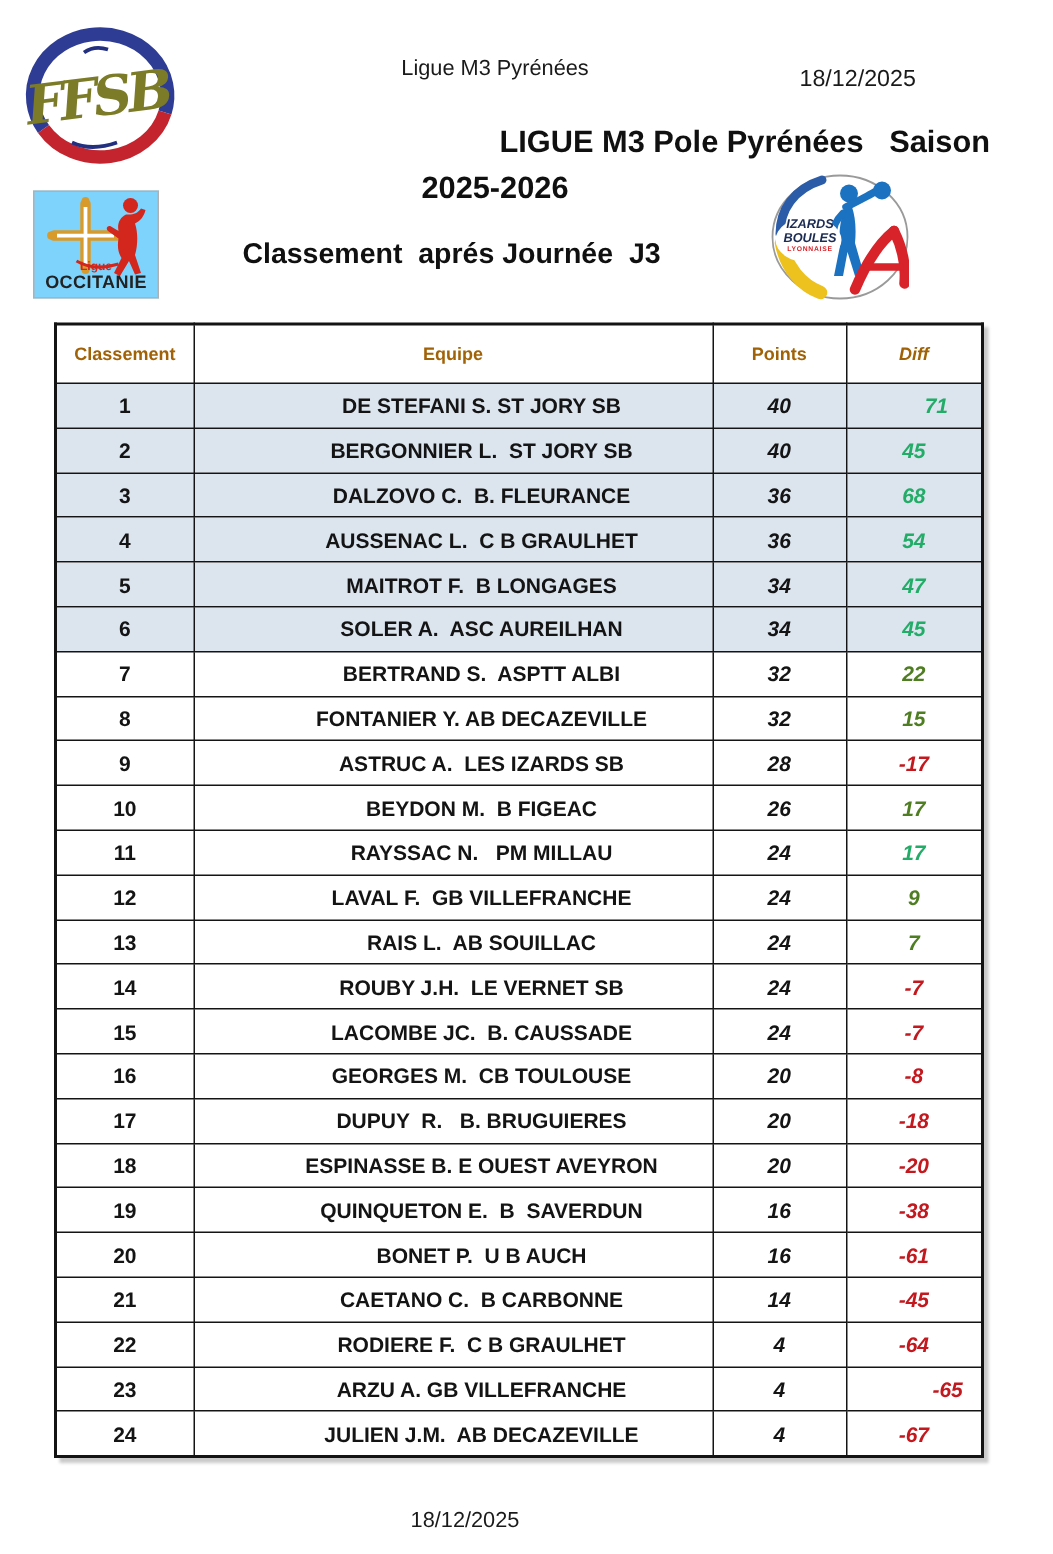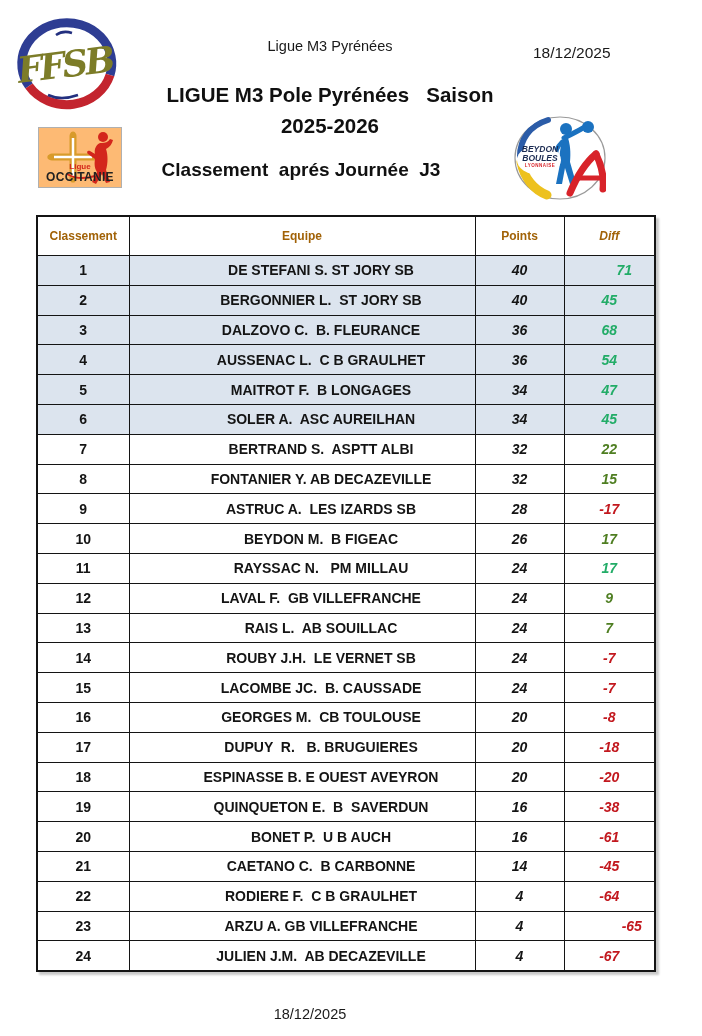--- a/index.html
+++ b/index.html
@@ -3,33 +3,33 @@
 <meta charset="utf-8">
 <style>
   html,body{margin:0;padding:0;background:#ffffff;}
   .page{position:relative;width:702px;height:1036px;background:#fff;
         font-family:"Liberation Sans",sans-serif;color:#111;overflow:hidden;}
 
   
   .top-label{position:absolute;left:0;top:38px;width:660px;text-align:center;
              font-size:14.5px;color:#1a1a1a;white-space:pre;}
   .top-date{position:absolute;left:533px;top:44px;font-size:15.5px;color:#1a1a1a;}
-  .title-1{position:absolute;left:0;top:83px;width:660px;text-align:center;
+  .title-1{position:absolute;left:0;top:83px;width:660px;text-align:right;
            font-size:20.5px;font-weight:bold;white-space:pre;color:#101010;}
   .title-2{position:absolute;left:0;top:114px;width:660px;text-align:center;
            font-size:20.5px;font-weight:bold;color:#101010;}
   .subtitle{position:absolute;left:0;top:159px;width:602px;text-align:center;
             font-size:19px;font-weight:bold;white-space:pre;color:#101010;}
   .footer-date{position:absolute;left:0;top:1006px;width:620px;text-align:center;
                font-size:14.5px;color:#1a1a1a;}
 
   
   .ffsb-logo{position:absolute;left:8px;top:14px;width:118px;height:102px;}
-  .occ-logo{position:absolute;left:38px;top:127px;width:84px;height:61px;
-            background:#fdba74;border:1px solid #b0b0b0;box-sizing:border-box;}
+  .occ-logo{position:absolute;left:22px;top:127px;width:84px;height:72px;
+            background:#7dd3fc;border:1px solid #b0b0b0;box-sizing:border-box;}
   .occ-art{position:absolute;left:0;top:0;width:82px;height:58px;}
   .occ-text{position:absolute;left:0;right:0;bottom:3px;text-align:center;line-height:1.05;}
   .occ-ligue{font-size:8px;font-weight:bold;color:#d3261c;}
   .occ-name{font-size:12px;font-weight:bold;color:#222;letter-spacing:.3px;}
   .sb-logo{position:absolute;left:514px;top:116px;width:92px;height:84px;}
   .sb-text{position:absolute;left:3px;top:29px;width:46px;text-align:center;line-height:1.1;}
   .sb-l1,.sb-l2{font-size:8.5px;font-weight:bold;font-style:italic;color:#1b2b52;}
   .sb-l3{font-size:4.5px;font-weight:bold;color:#d8232a;letter-spacing:.5px;}
 
   
@@ -112,21 +112,21 @@
       <path d="M50 22 C58 18,64 15,69 12" stroke="#1b72c0" stroke-width="5" fill="none" stroke-linecap="round"></path>
       <path d="M48 26 C43 31,41 36,42 41" stroke="#1b72c0" stroke-width="4.5" fill="none" stroke-linecap="round"></path>
       <g stroke="#d8232a" fill="none" stroke-linecap="round">
         <path d="M56 77 C64 58,72 46,82 38" stroke-width="7"></path>
         <path d="M82 38 C88 50,90 62,89 73" stroke-width="7"></path>
         <path d="M64 62 L86 62" stroke-width="5"></path>
       </g>
       <ellipse cx="25" cy="44" rx="22" ry="15" fill="#ffffff"></ellipse>
     </svg>
     <div class="sb-text">
-      <div class="sb-l1">BEYDON</div>
+      <div class="sb-l1">IZARDS</div>
       <div class="sb-l2">BOULES</div>
       <div class="sb-l3">LYONNAISE</div>
     </div>
   </div>
 
   <table class="standings">
     <colgroup>
       <col class="col-rank">
         <col class="col-team">
         <col class="col-points">

